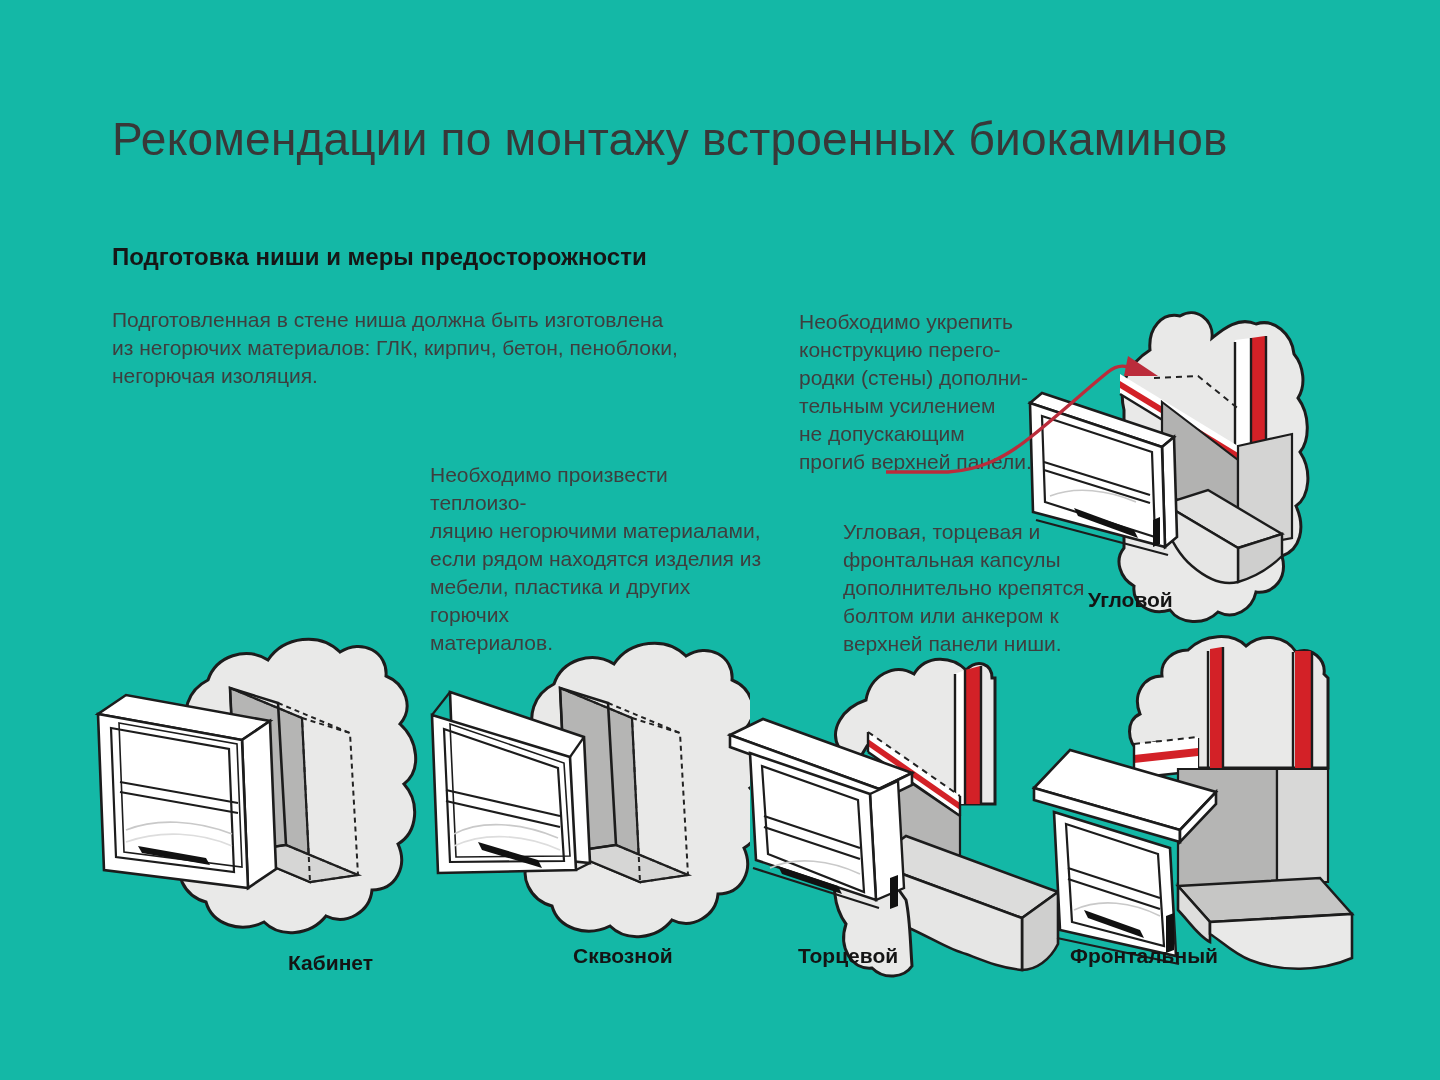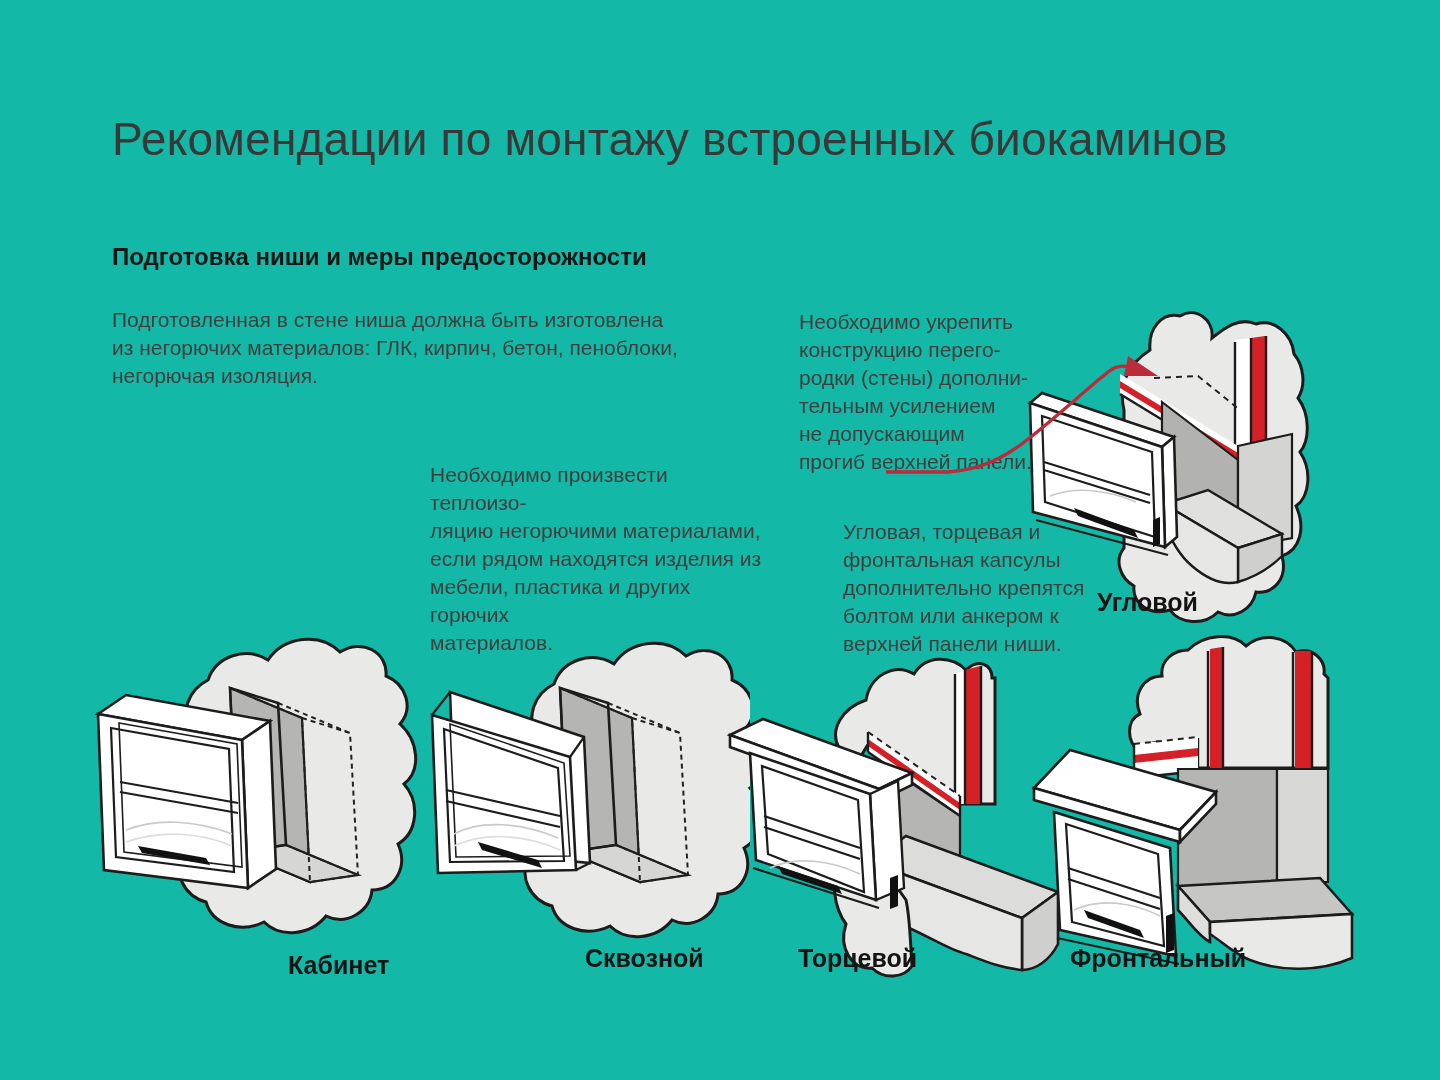--- a/index.html
+++ b/index.html
@@ -7,21 +7,21 @@
         font-family:"Liberation Sans","DejaVu Sans",sans-serif;color:#3e3e3e;}
   .abs{position:absolute;}
   .title{left:112px;top:112px;width:1220px;font-size:46px;font-weight:300;color:#383838;letter-spacing:.2px;}
   .heading{left:112px;top:243px;width:720px;font-size:24px;font-weight:700;color:#161616;}
   .txt{font-size:21px;line-height:28px;white-space:pre-line;color:#3e3e3e;}
   .p-intro{left:112px;top:306px;width:600px;}
   .p-left{left:115px;top:422px;width:330px;}
   .p-mid{left:430px;top:422px;width:340px;margin-top:39px;}
   .note-1{left:799px;top:308px;width:250px;}
   .note-2{left:799px;top:518px;width:250px;margin-left:44px;}
-  .fig-label{font-size:25px;font-weight:700;color:#141414;text-align:right;}
+  .fig-label{font-size:21px;font-weight:700;color:#141414;text-align:left;}
   svg{display:block;}
 </style>
 </head>
 <body>
 
 <div class="page">
 
   <div class="abs title">Рекомендации по монтажу встроенных биокаминов</div>
   <div class="abs heading">Подготовка ниши и меры предосторожности</div>
 
@@ -239,17 +239,17 @@
     </g>
   </svg>
 
   <svg class="abs" style="left:870px;top:330px;" width="300" height="160" viewBox="0 0 300 160">
     <path d="M16,142 L78,142 C110,140 135,128 162,106 C192,82 218,58 238,42 C248,34 256,35 264,40" fill="none" stroke="#bb2c3b" stroke-width="3.4"></path>
     <polygon points="288,46 258,26 254,46" fill="#bb2c3b" stroke="none"></polygon>
   </svg>
 
   <div class="abs fig-label" style="left:1088px;top:588px;width:110px;">Угловой</div>
   <div class="abs fig-label" style="left:288px;top:942px;width:100px;margin-top:9px;">Кабинет</div>
-  <div class="abs fig-label" style="left:585px;top:944px;width:104px;">Сквозной</div>
+  <div class="abs fig-label" style="left:573px;top:944px;width:104px;">Сквозной</div>
   <div class="abs fig-label" style="left:798px;top:944px;width:104px;">Торцевой</div>
   <div class="abs fig-label" style="left:1070px;top:944px;width:160px;">Фронтальный</div>
 
 </div>
 
 </body></html>

